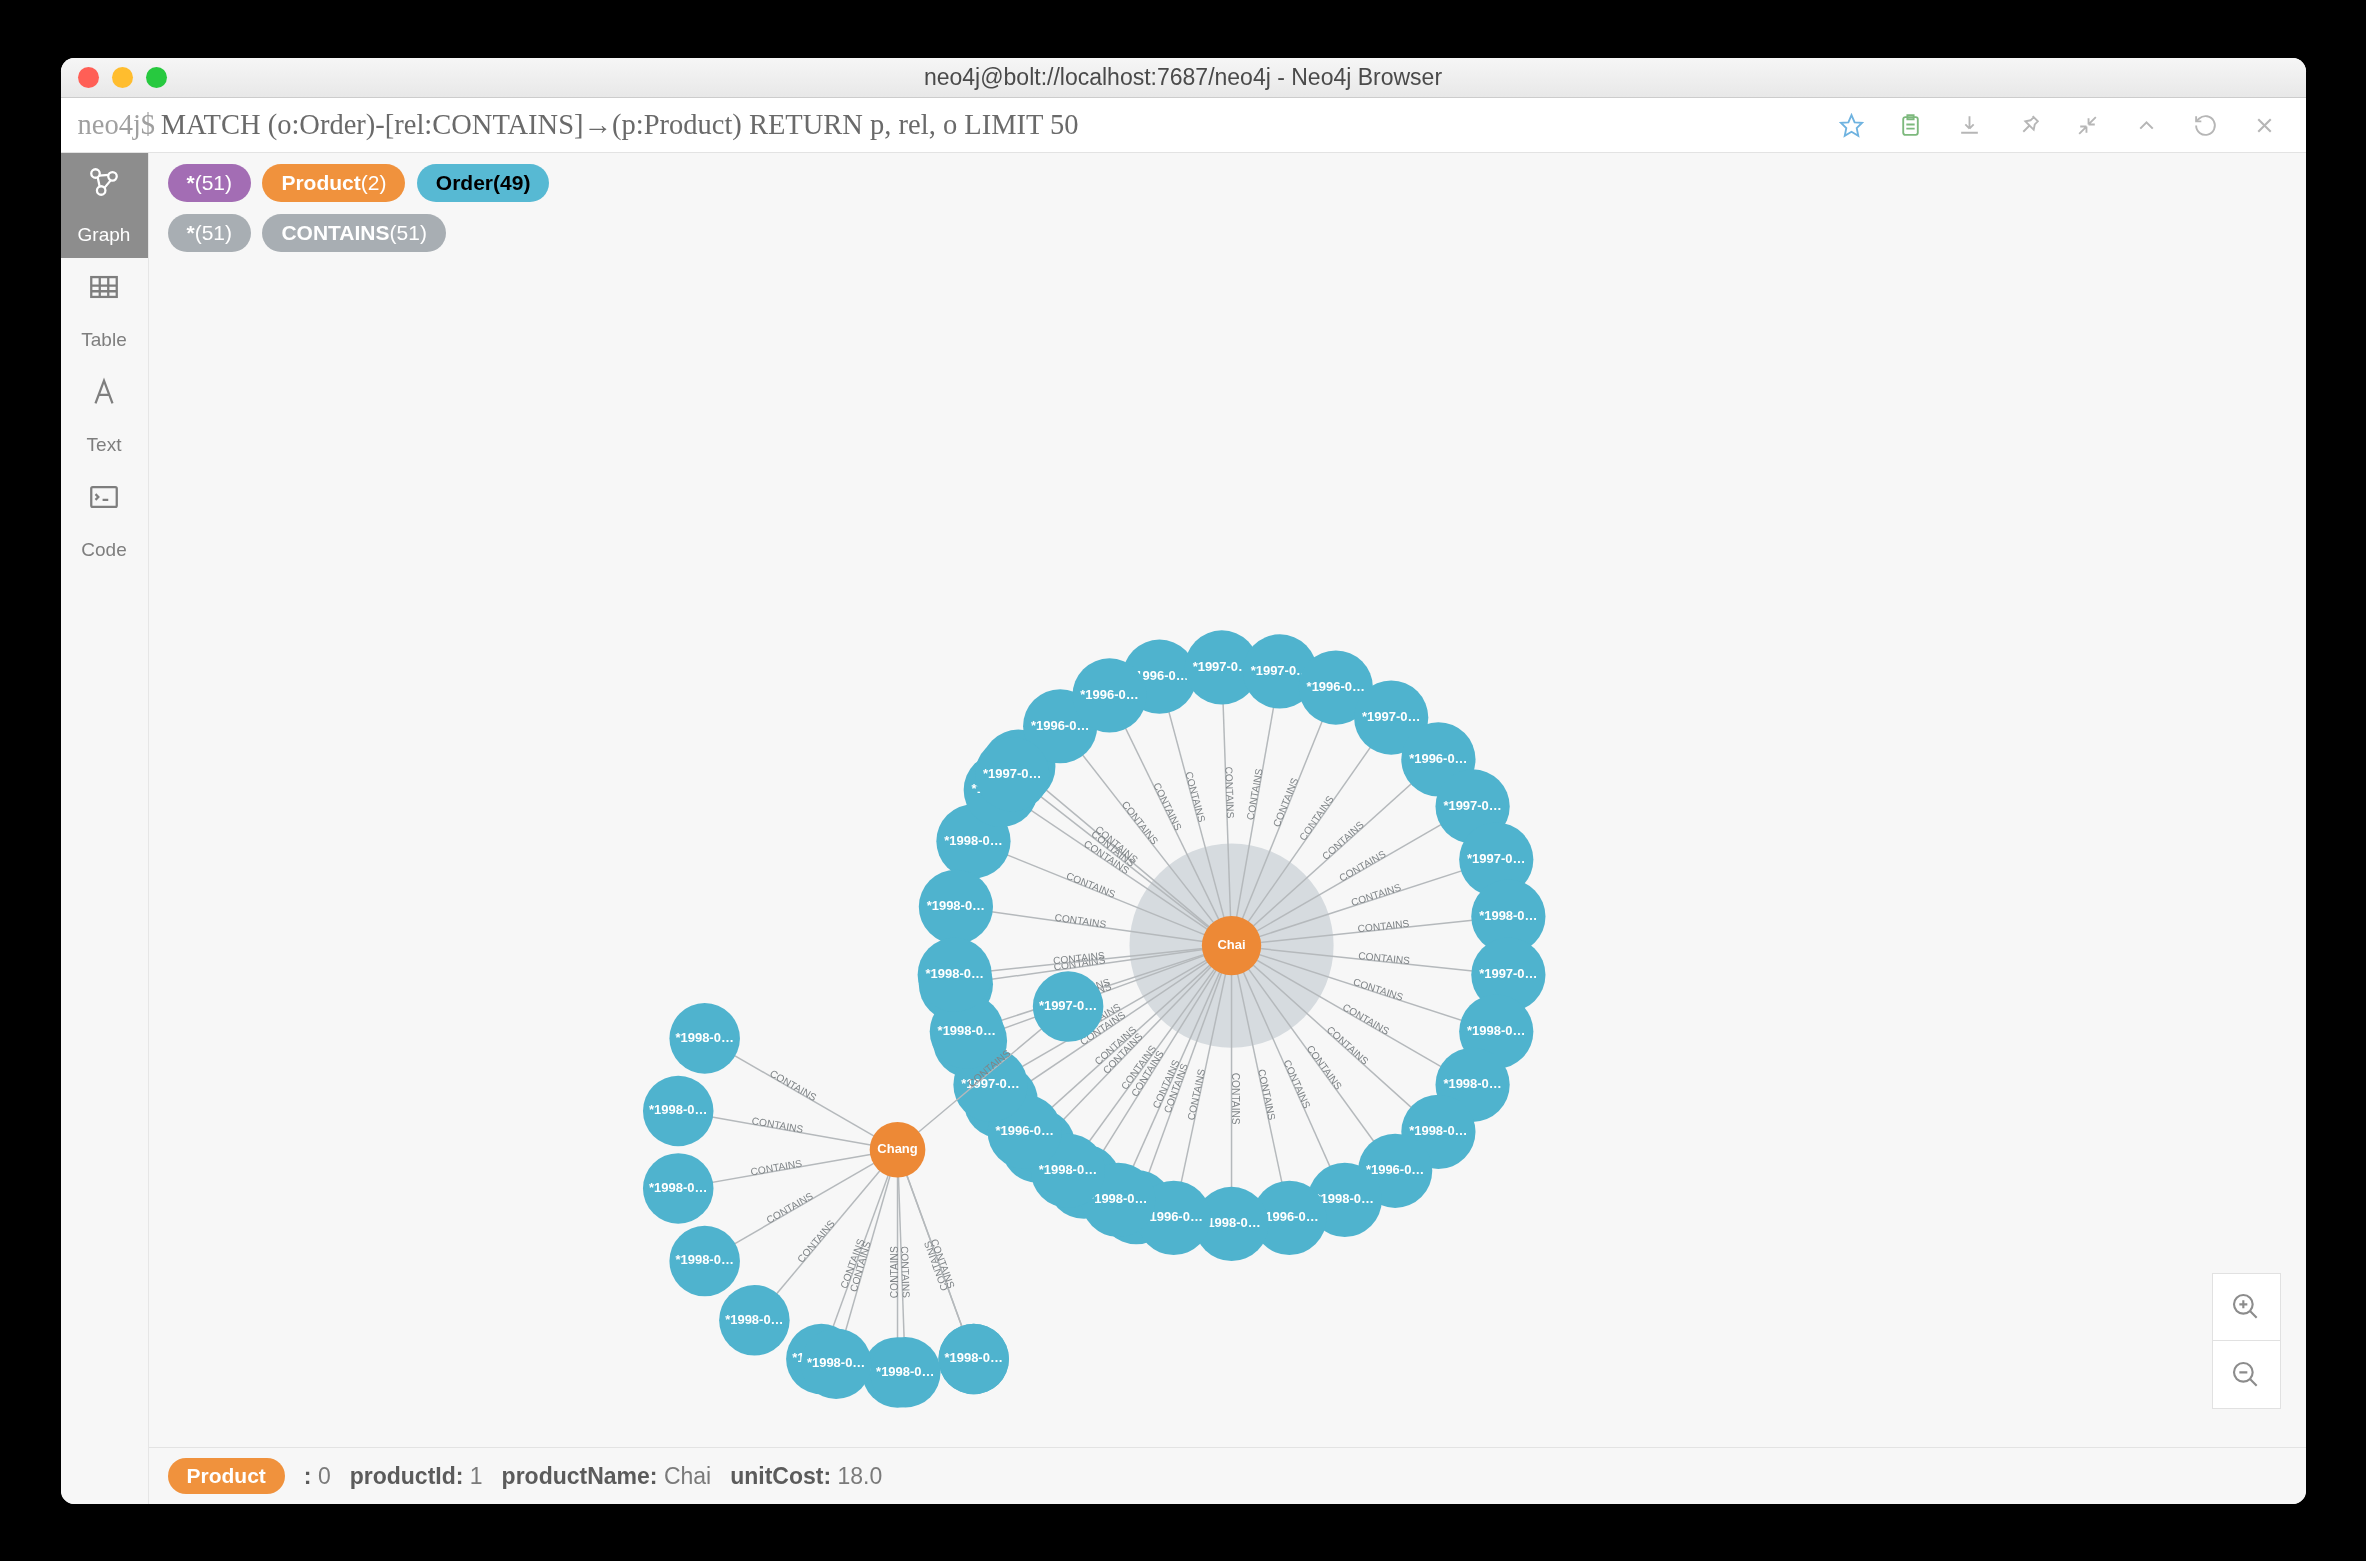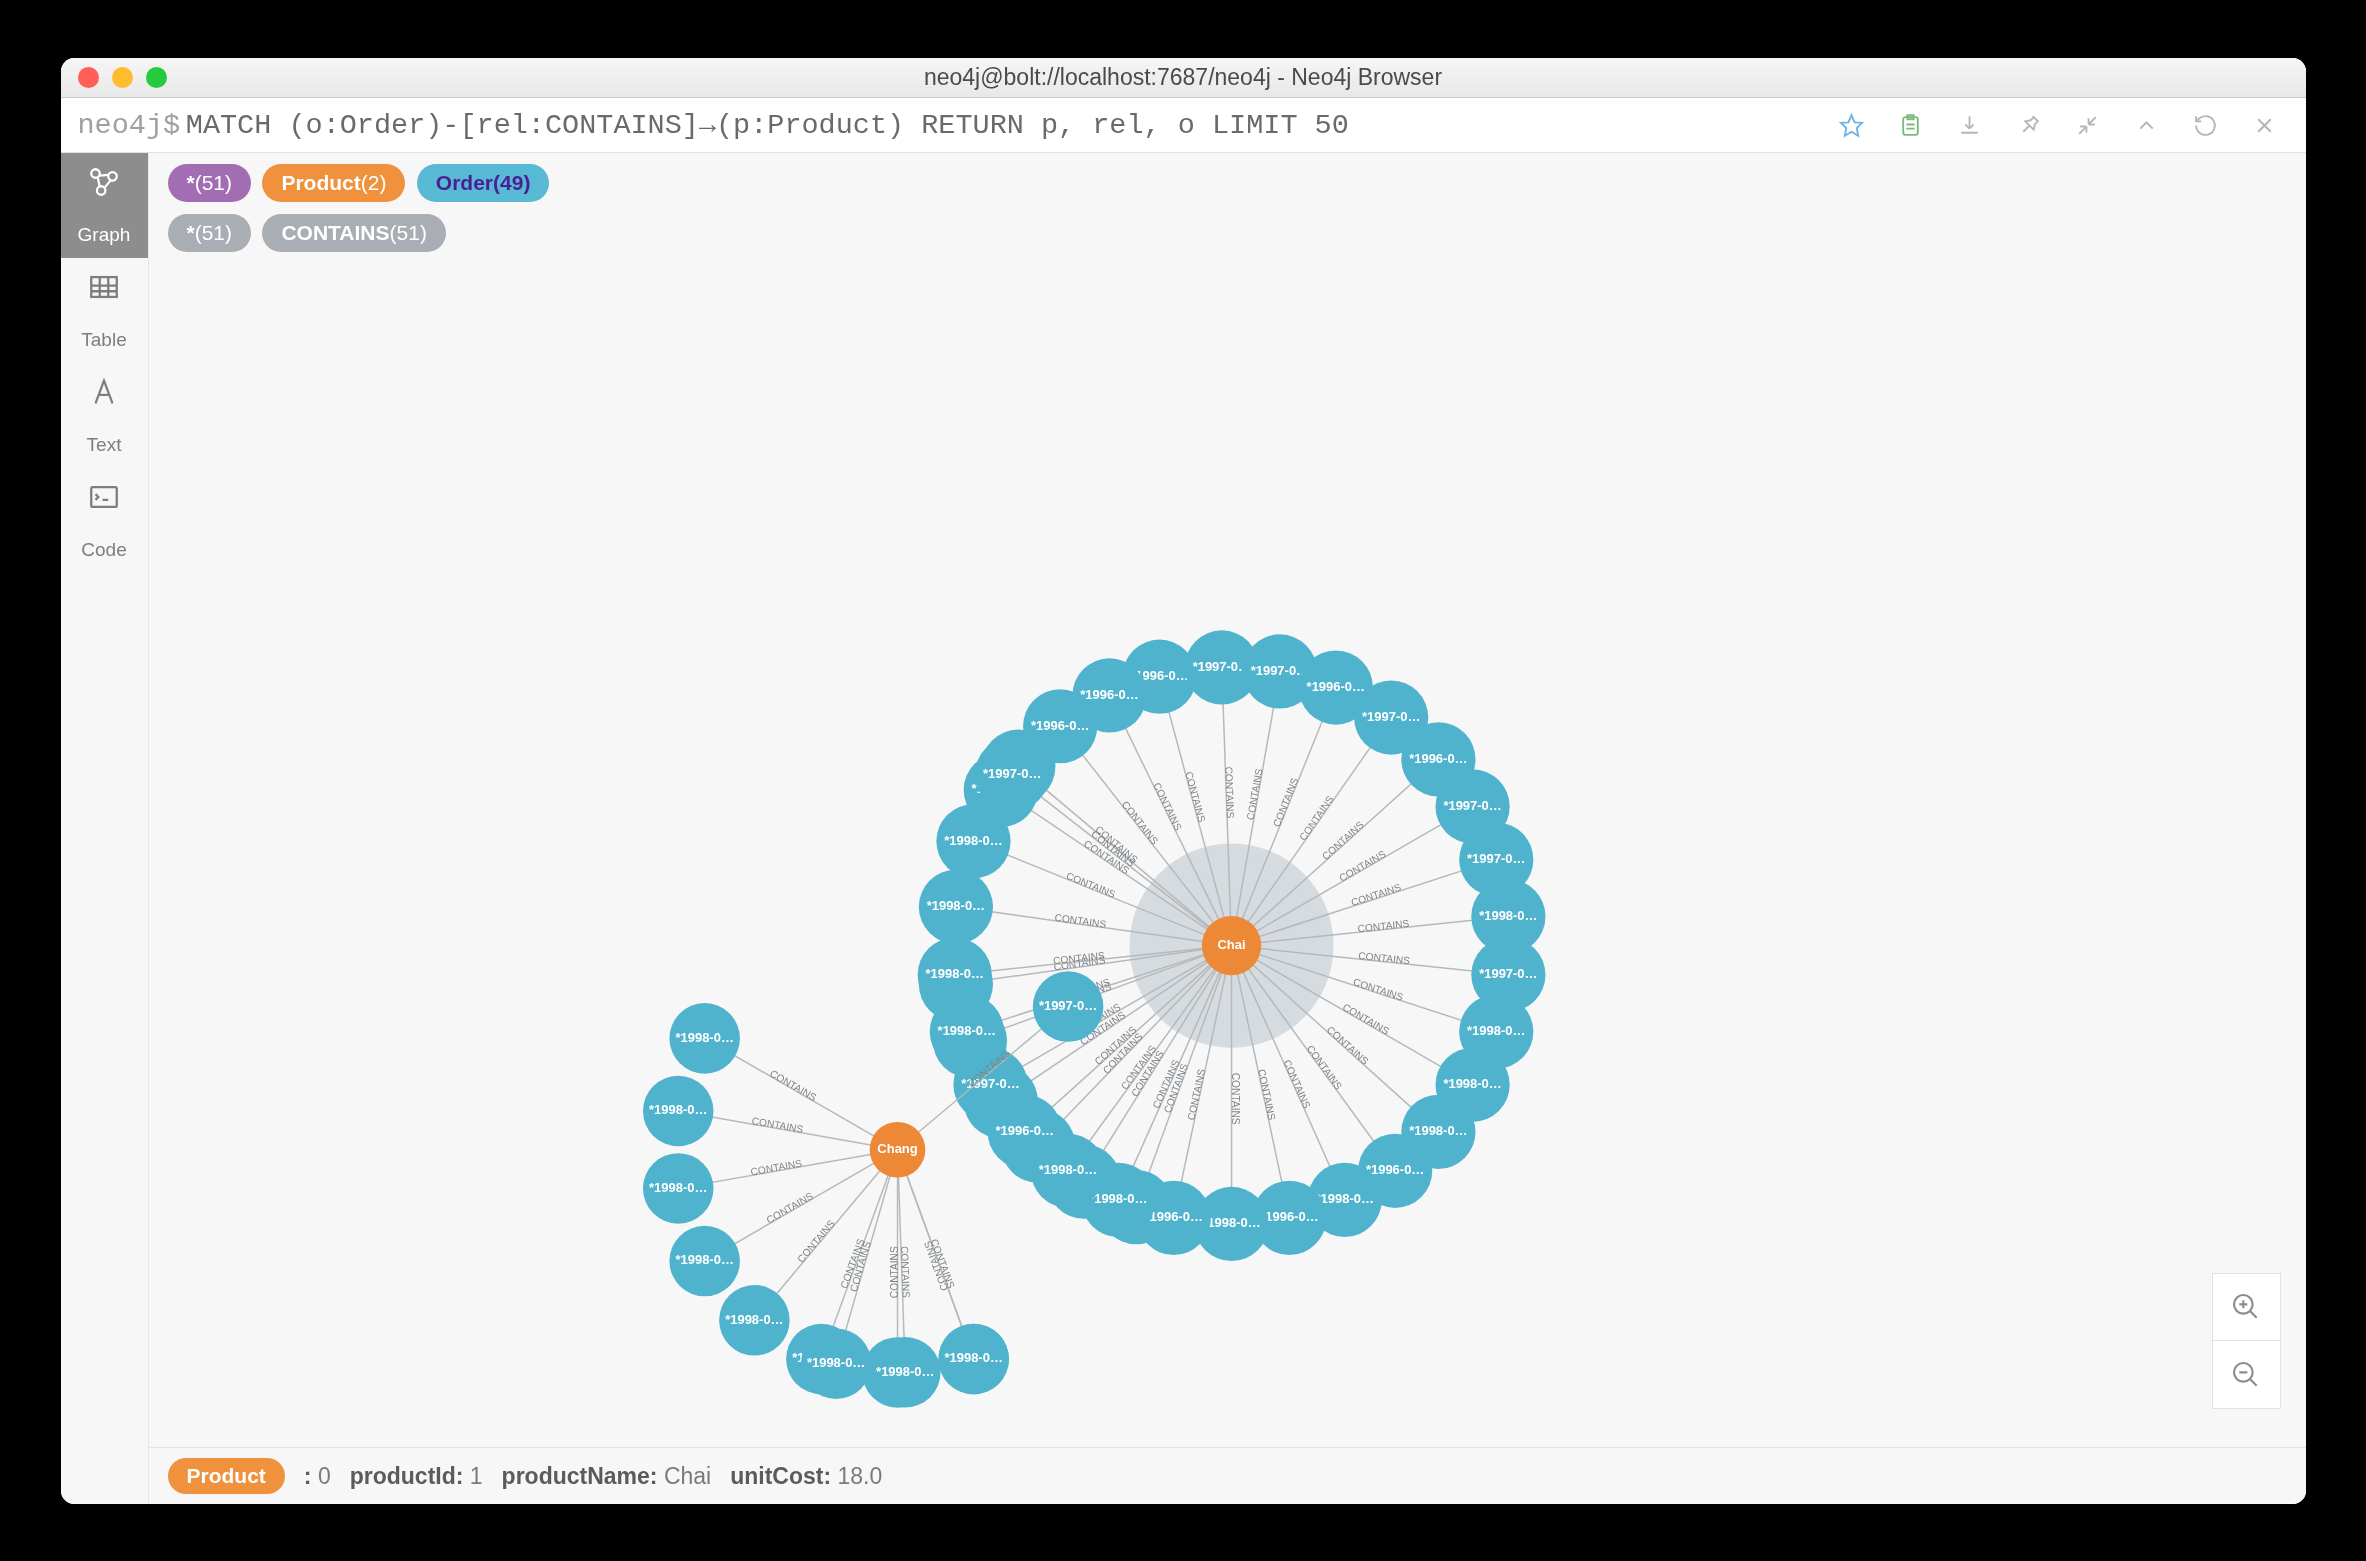--- a/index.html
+++ b/index.html
@@ -33,21 +33,21 @@
   .traffic { display: flex; gap: 13.3px; margin-left: 17px; }
   .traffic .dot { width: 21px; height: 21px; border-radius: 50%; }
   .red{background:#ff5f56;} .yellow{background:#ffbd2e;} .green{background:#27c93f;}
   .titlebar .title {
     position:absolute; left:0; right:0; text-align:center;
     font-size: 23px; color:#4a4a4a; font-weight: 500;
   }
   .querybar {
     display:flex; align-items:center;
     height: 55px; border-bottom:1px solid #e3e3e3;
-    font-family: Liberation Mono, monospace;
+    font-family: Liberation Serif, serif;
     font-size: 28.5px;
   }
   .prompt { color:#a0a0a0; padding:0 5.7px 0 17px; }
   .query { color:#6a6a6a; flex:0 0 auto; }
   .query-actions {
     margin-left:auto; display:flex; gap:34px; padding-right:28.5px;
     color:#b6b6b6;
   }
   .query-actions svg { width:25px; height:25px; display:block; }
   .star-icon svg { stroke:#6fb3e0; }
@@ -72,21 +72,21 @@
   .legend-row {
     display:flex; gap:11.4px; padding:11.4px 0 0 19px;
   }
   .pill {
     display:inline-flex; align-items:center; height:38px;
     border-radius:19px; padding:0 19px; font-size:21px; font-weight:600;
     color:#fff; cursor:pointer;
   }
   .pill-all { background:#a36db4; }
   .pill-product { background:#f0923d; }
-  .pill-order { background:#57b9d3; color:#4c1d95; }
+  .pill-order { background:#57b9d3; color:#000000; }
   .pill-grey { background:#a8aeb3; }
   .canvas {
     flex:1; position:relative; overflow:hidden; margin:7.6px 7.6px 0 7.6px;
   }
   svg.graph { width:100%; height:100%; }
   .node-order { fill:#4fb3ce; }
   .node-product { fill:#ed8936; }
   .node-label { font-size:14px; fill:#fff; font-weight:600; text-anchor:middle; dominant-baseline:middle; }
   .node-halo { fill:#d6dbdf; }
   .rel-line { stroke:#b5b9bc; stroke-width:1.6; }

